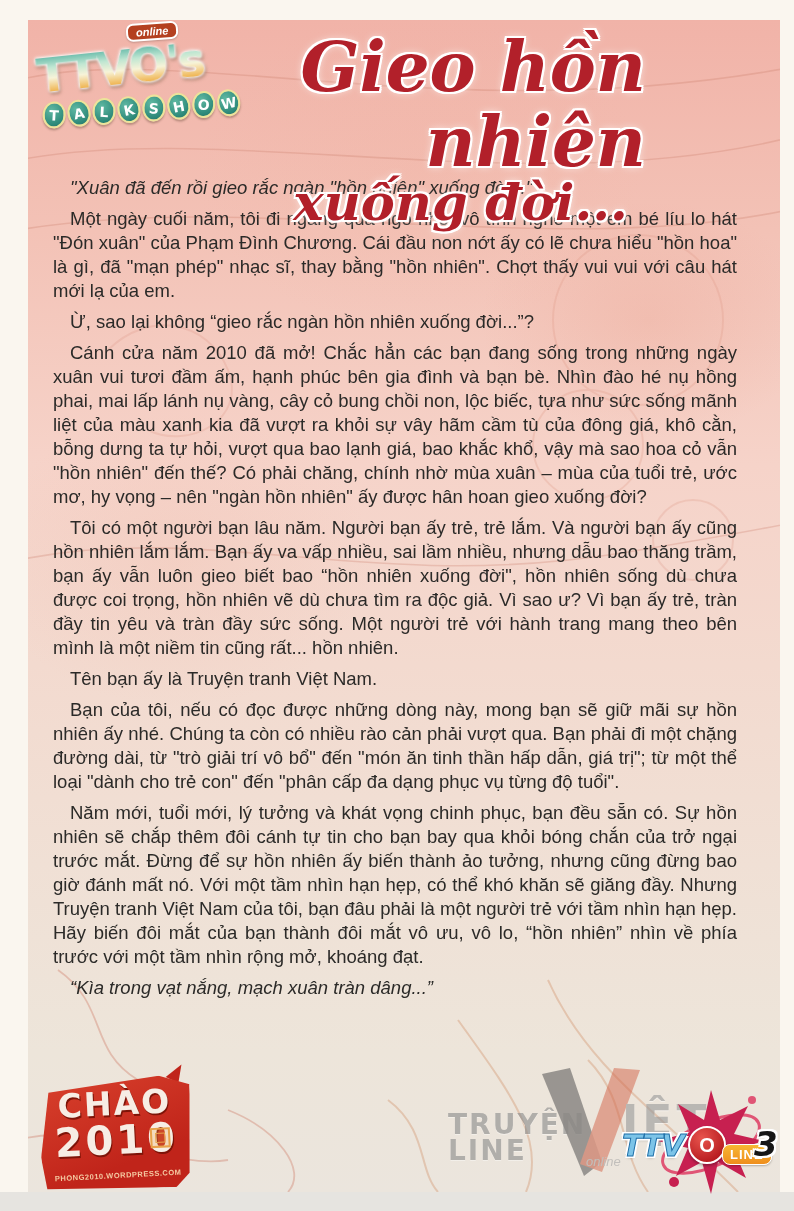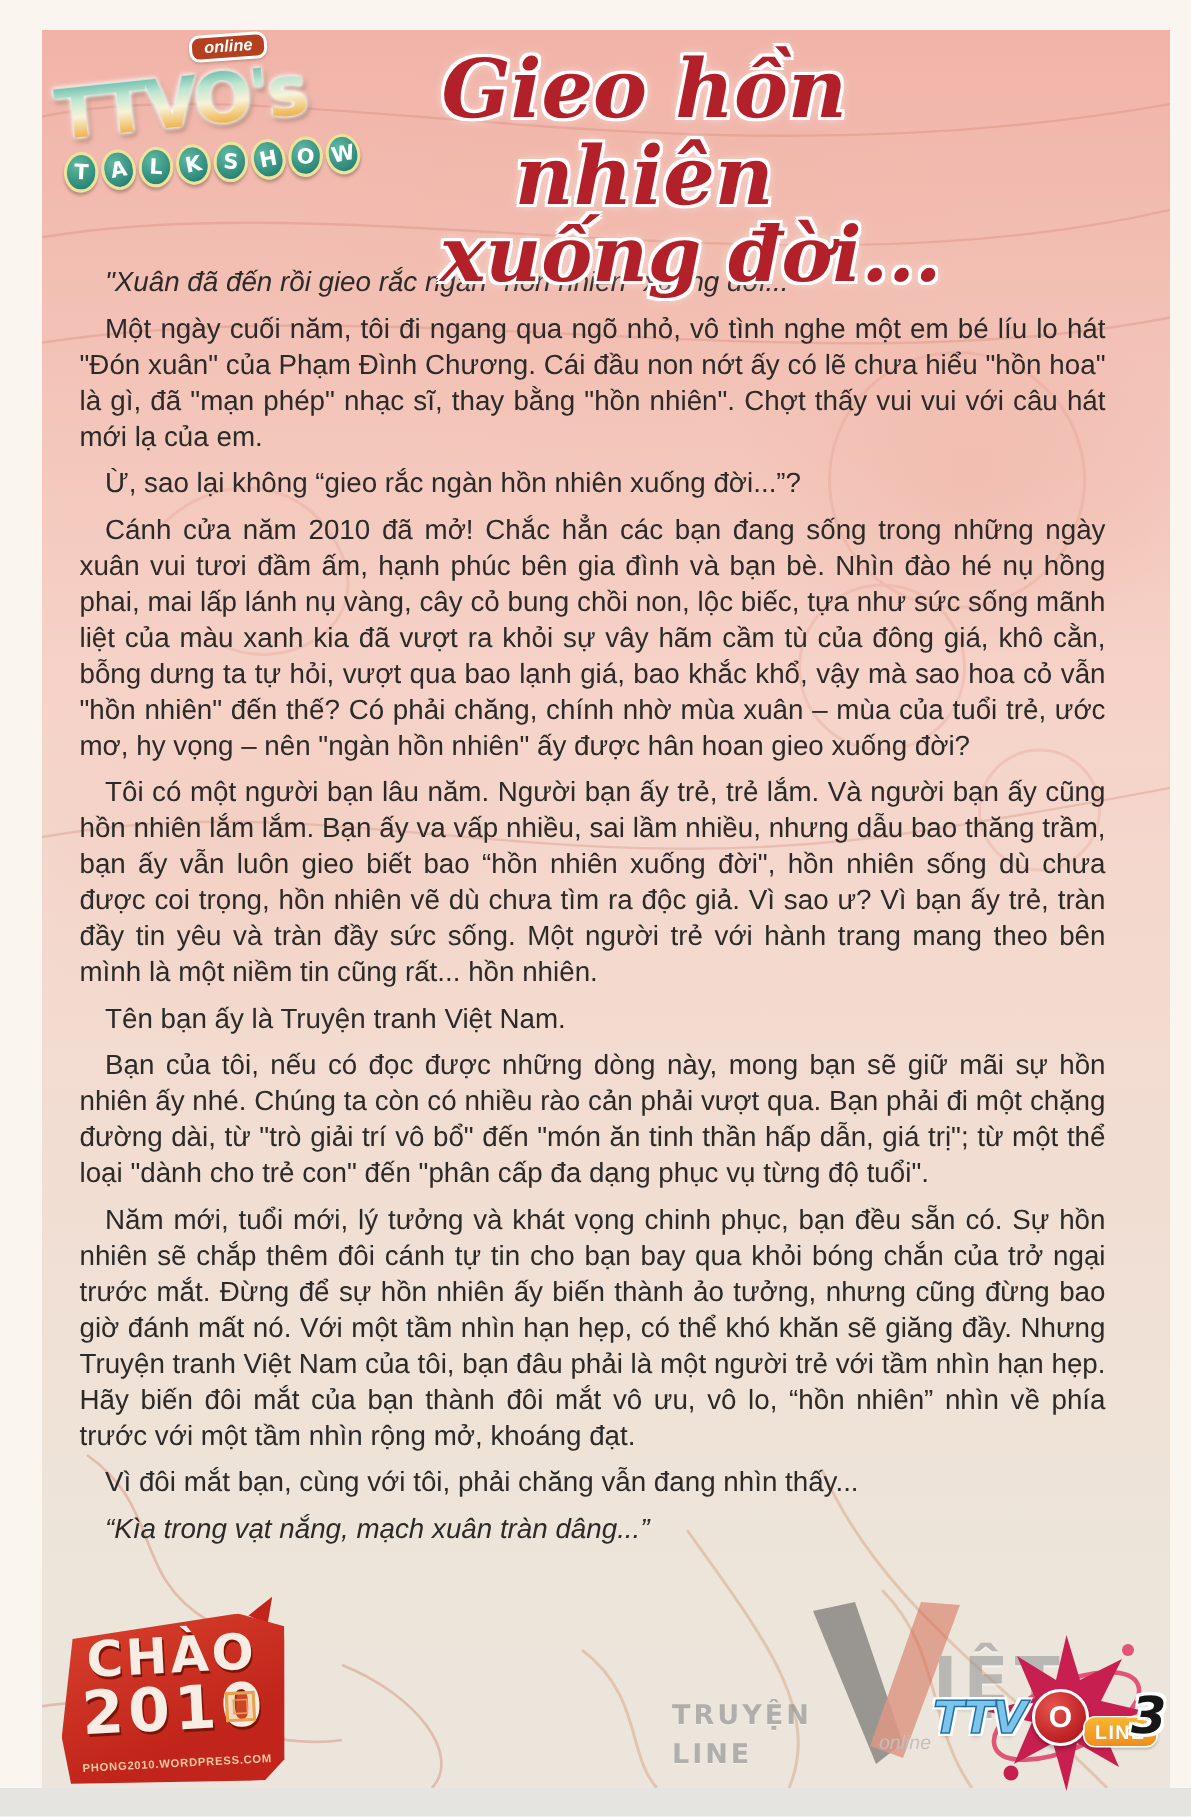--- a/index.html
+++ b/index.html
@@ -57,21 +57,21 @@
     box-shadow:0 2px 2px rgba(60,40,20,.3);
     font-family:"DejaVu Sans",sans-serif;
   }
   .title-block{position:absolute;left:185px;top:10px;right:22px;z-index:2;}
   .title-line{
     font-family:"DejaVu Serif",serif;font-style:italic;font-weight:bold;
     color:#b2202a;line-height:1.08;
     text-shadow:-2px -2px 0 #fff,2px -2px 0 #fff,-2px 2px 0 #fff,2px 2px 0 #fff,
       -2px 0 0 #fff,2px 0 0 #fff,0 -2px 0 #fff,0 2px 0 #fff,0 0 8px rgba(255,255,255,.85);
   }
-  .title-1{font-size:54px;text-align:center;padding-right:112px;}
+  .title-1{font-size:69px;text-align:right;padding-right:112px;}
   .title-2{font-size:51px;text-align:center;padding-right:50px;margin-top:-4px;}
   
   .article{
     position:absolute;left:25px;top:156px;width:684px;z-index:1;
     font-size:18.5px;line-height:24px;color:#2b2a28;text-align:justify;
   }
   .article p{margin:0 0 7px;text-indent:17px;}
   .article p.quote{font-style:italic;}
   .article .bold{font-weight:normal;}
   .signature{
@@ -107,22 +107,22 @@
   }
   .chao-stamp:after{content:"";position:absolute;inset:3px;border:1px solid #e8a24b;}
   .chao-url{
     position:absolute;left:0;bottom:10px;width:100%;text-align:center;
     font-size:7.5px;color:#f4c9a2;letter-spacing:.5px;font-weight:bold;
   }
   
   .viet-watermark{position:absolute;left:420px;top:1048px;width:230px;height:124px;
     z-index:1;opacity:.62;}
   .vw-words{position:absolute;left:0;top:44px;color:#8d8d8d;font-weight:bold;
-    font-size:18px;letter-spacing:2px;line-height:26px;font-family:"DejaVu Sans",sans-serif;
-    text-shadow:0 1px 0 rgba(255,255,255,.6);margin-top:19px;}
+    font-size:28px;letter-spacing:2px;line-height:26px;font-family:"DejaVu Sans",sans-serif;
+    text-shadow:0 1px 0 rgba(255,255,255,.6);}
   .vw-v{position:absolute;left:88px;top:0;}
   .vw-iet{position:absolute;left:130px;top:28px;color:#9b9b9b;font-weight:bold;
     font-size:44px;letter-spacing:4px;font-family:"DejaVu Sans",sans-serif;
     text-shadow:0 1px 0 rgba(255,255,255,.7);margin-left:44px;}
   .vw-online{position:absolute;left:138px;top:86px;color:#a9a9a9;font-style:italic;
     font-size:13px;}
   
   .ttvo-logo{position:absolute;left:622px;top:1096px;width:158px;height:96px;z-index:4;}
   .ttvo-star{position:absolute;left:34px;top:-10px;}
   .ttvo-ttv{
@@ -196,21 +196,20 @@
 
     <div class="article">
       <p class="quote">"Xuân đã đến rồi gieo rắc ngàn "hồn nhiên" xuống đời..."</p>
       <p>Một ngày cuối năm, tôi đi ngang qua ngõ nhỏ, vô tình nghe một em bé líu lo hát "Đón xuân" của Phạm Đình Chương. Cái đầu non nớt ấy có lẽ chưa hiểu "hồn hoa" là gì, đã "mạn phép" nhạc sĩ, thay bằng "hồn nhiên". Chợt thấy vui vui với câu hát mới lạ của em.</p>
       <p>Ừ, sao lại không “gieo rắc ngàn hồn nhiên xuống đời...”?</p>
       <p>Cánh cửa năm 2010 đã mở! Chắc hẳn các bạn đang sống trong những ngày xuân vui tươi đầm ấm, hạnh phúc bên gia đình và bạn bè. Nhìn đào hé nụ hồng phai, mai lấp lánh nụ vàng, cây cỏ bung chồi non, lộc biếc, tựa như sức sống mãnh liệt của màu xanh kia đã vượt ra khỏi sự vây hãm cầm tù của đông giá, khô cằn, bỗng dưng ta tự hỏi, vượt qua bao lạnh giá, bao khắc khổ, vậy mà sao hoa cỏ vẫn "hồn nhiên" đến thế? Có phải chăng, chính nhờ mùa xuân – mùa của tuổi trẻ, ước mơ, hy vọng – nên "ngàn hồn nhiên" ấy được hân hoan gieo xuống đời?</p>
       <p>Tôi có một người bạn lâu năm. Người bạn ấy trẻ, trẻ lắm. Và người bạn ấy cũng hồn nhiên lắm lắm. Bạn ấy va vấp nhiều, sai lầm nhiều, nhưng dẫu bao thăng trầm, bạn ấy vẫn luôn gieo biết bao “hồn nhiên xuống đời", hồn nhiên sống dù chưa được coi trọng, hồn nhiên vẽ dù chưa tìm ra độc giả. Vì sao ư? Vì bạn ấy trẻ, tràn đầy tin yêu và tràn đầy sức sống. Một người trẻ với hành trang mang theo bên mình là một niềm tin cũng rất... hồn nhiên.</p>
       <p><span>Tên bạn ấy là </span><span class="bold">Truyện tranh Việt Nam</span><span>.</span></p>
       <p>Bạn của tôi, nếu có đọc được những dòng này, mong bạn sẽ giữ mãi sự hồn nhiên ấy nhé. Chúng ta còn có nhiều rào cản phải vượt qua. Bạn phải đi một chặng đường dài, từ "trò giải trí vô bổ" đến "món ăn tinh thần hấp dẫn, giá trị"; từ một thể loại "dành cho trẻ con" đến "phân cấp đa dạng phục vụ từng độ tuổi".</p>
       <p>Năm mới, tuổi mới, lý tưởng và khát vọng chinh phục, bạn đều sẵn có. Sự hồn nhiên sẽ chắp thêm đôi cánh tự tin cho bạn bay qua khỏi bóng chắn của trở ngại trước mắt. Đừng để sự hồn nhiên ấy biến thành ảo tưởng, nhưng cũng đừng bao giờ đánh mất nó. Với một tầm nhìn hạn hẹp, có thể khó khăn sẽ giăng đầy. Nhưng Truyện tranh Việt Nam của tôi, bạn đâu phải là một người trẻ với tầm nhìn hạn hẹp. Hãy biến đôi mắt của bạn thành đôi mắt vô ưu, vô lo, “hồn nhiên” nhìn về phía trước với một tầm nhìn rộng mở, khoáng đạt.</p>
-      <p>Vì đôi mắt bạn, cùng với tôi, phải chăng vẫn đang nhìn thấy...</p>
       <p class="quote">“Kìa trong vạt nắng, mạch xuân tràn dâng...”</p>
     </div>
 
     <div class="chao-logo">
       <div class="chao-tail"></div>
       <div class="chao-shape"></div>
       <div class="chao-text">
         <div class="chao-line1">CHÀO</div>
         <div class="chao-line2">2010</div>
       </div>

